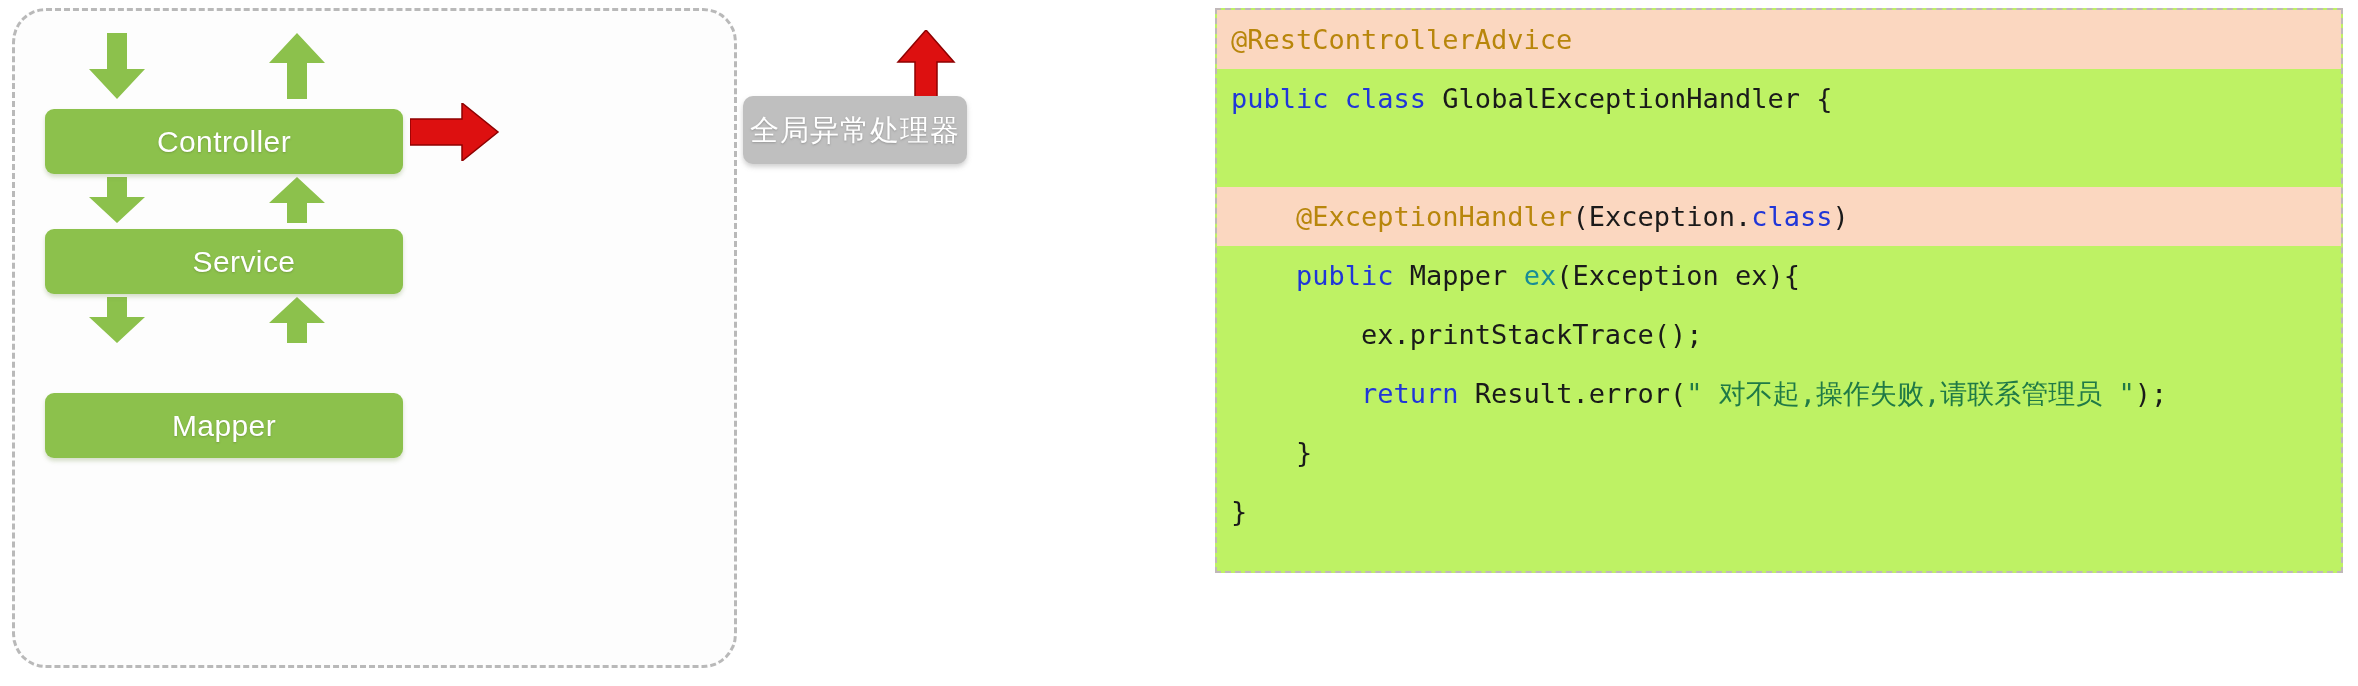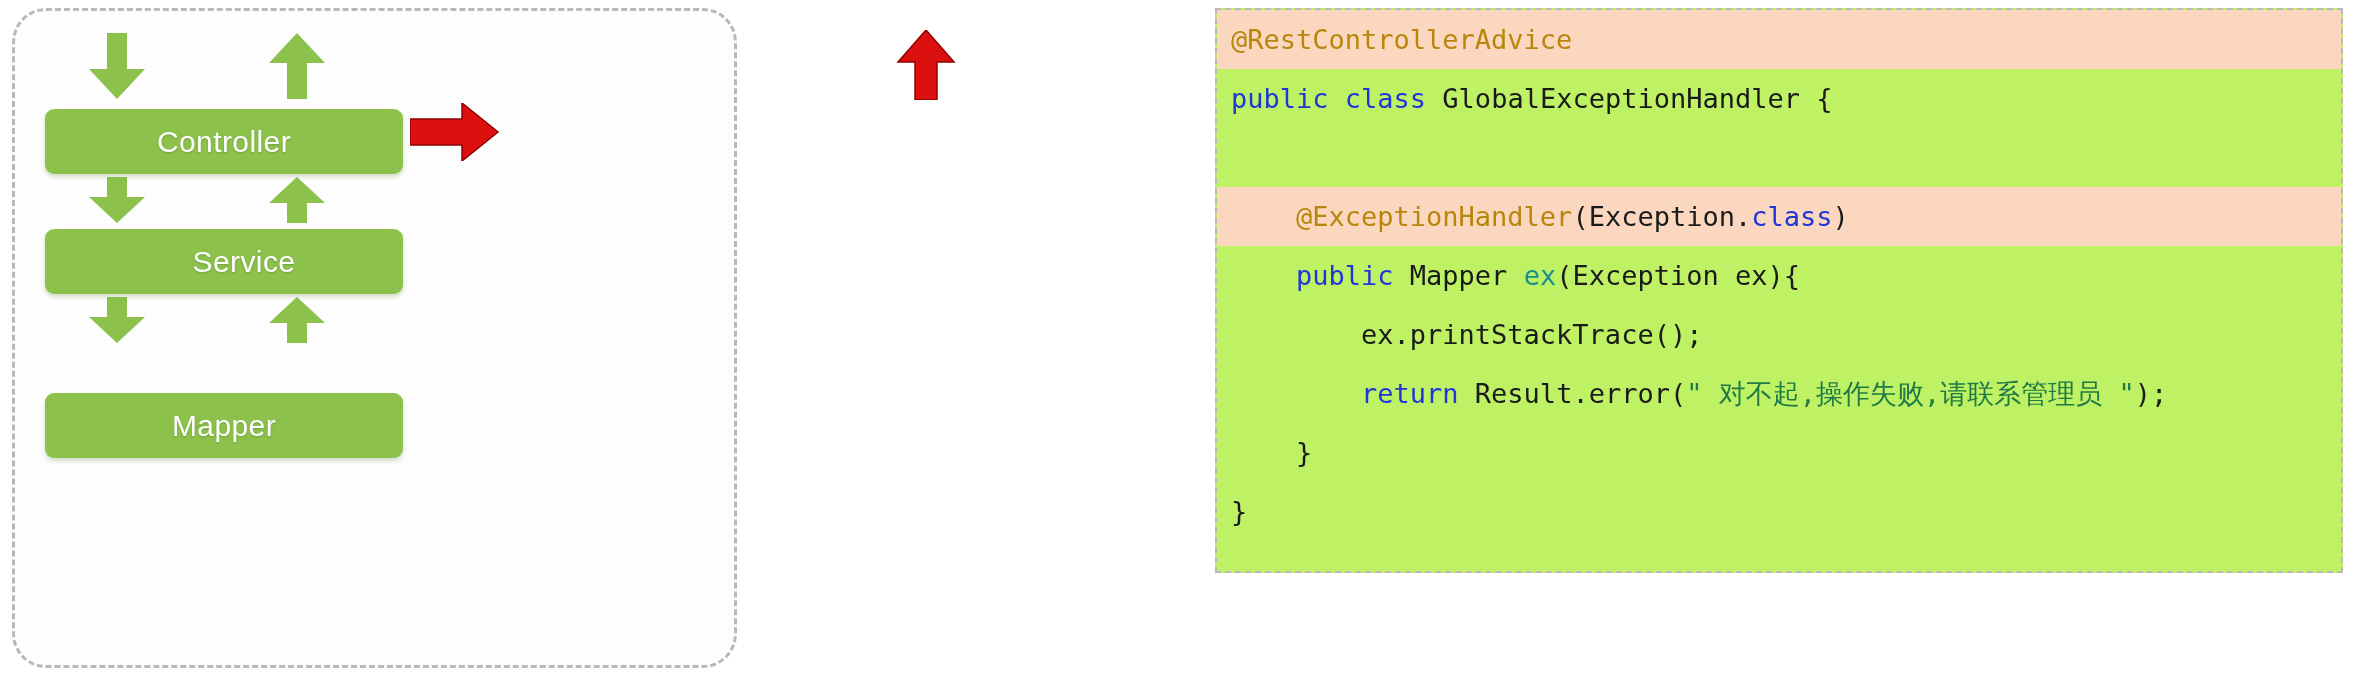--- a/index.html
+++ b/index.html
@@ -159,20 +159,23 @@
   </div>
 
   <svg style="position:absolute; left:410px; top:103px;" width="90" height="58" viewBox="0 0 90 58">
     <polygon points="0,16 52,16 52,0 88,29 52,58 52,42 0,42" fill="#dd1010" stroke="#8e0000" stroke-width="1.5"></polygon>
   </svg>
 
   <svg style="position:absolute; left:895px; top:30px;" width="62" height="70" viewBox="0 0 62 70">
     <polygon points="31,0 59,32 42,32 42,70 20,70 20,32 3,32" fill="#dd1010" stroke="#8e0000" stroke-width="1.5"></polygon>
   </svg>
 
+  <div id="gray-node">
+    <span class="gray-label">全局异常处理器</span>
+  </div>
 
   <div id="code-panel">
 
   <div class="code-line hl"><span class="tok-ann">@RestControllerAdvice</span></div>
       <div class="code-line"><span class="tok-kw">public</span><span class="tok-plain"> </span><span class="tok-kw">class</span><span class="tok-plain"> </span><span class="tok-type">GlobalExceptionHandler</span><span class="tok-plain"> {</span></div>
       <div class="code-line blank"><span class="tok-plain"></span></div>
       <div class="code-line hl"><span class="tok-plain">    </span><span class="tok-ann">@ExceptionHandler</span><span class="tok-plain">(Exception.</span><span class="tok-kw">class</span><span class="tok-plain">)</span></div>
       <div class="code-line"><span class="tok-plain">    </span><span class="tok-kw">public</span><span class="tok-type"> Mapper </span><span class="tok-method">ex</span><span class="tok-plain">(Exception ex){</span></div>
       <div class="code-line"><span class="tok-plain">        ex.printStackTrace();</span></div>
       <div class="code-line"><span class="tok-plain">        </span><span class="tok-kw">return</span><span class="tok-plain"> Result.</span><span class="tok-it">error</span><span class="tok-plain">(</span><span class="tok-str">" 对不起,操作失败,请联系管理员 "</span><span class="tok-plain">);</span></div>

